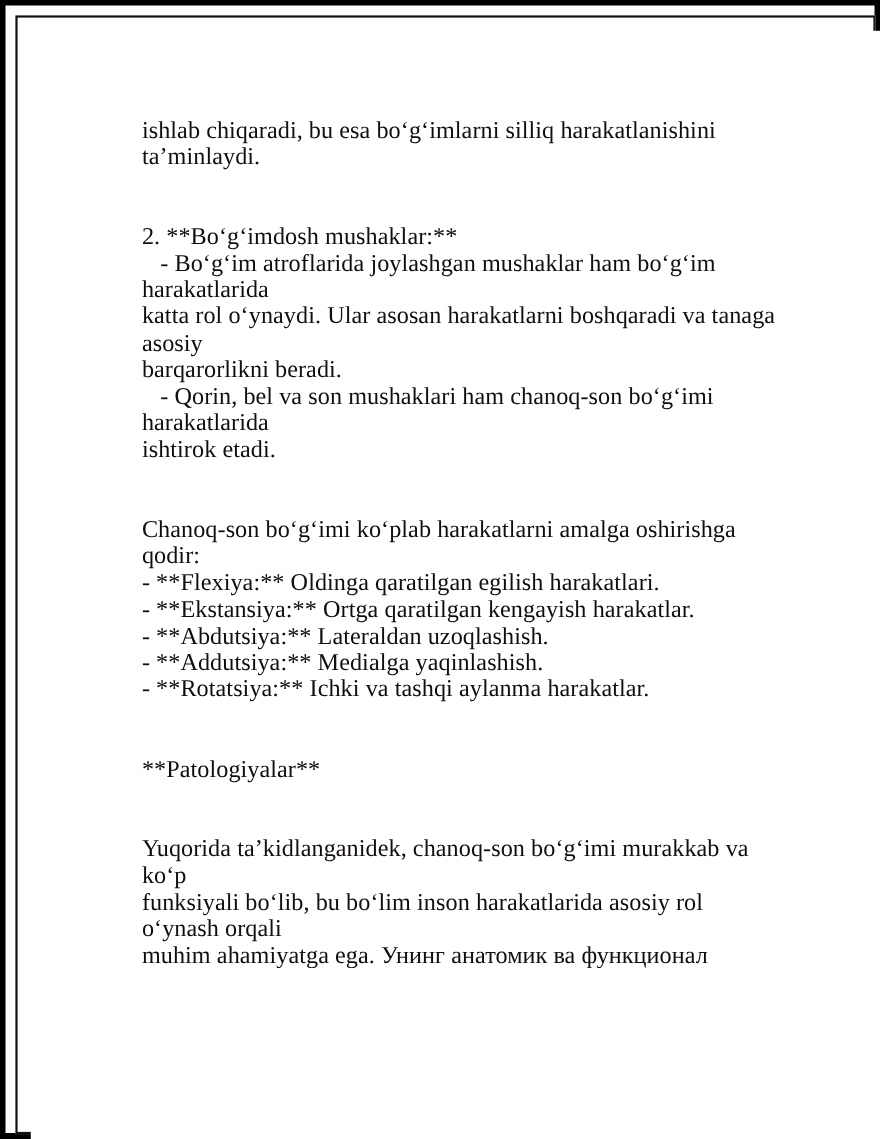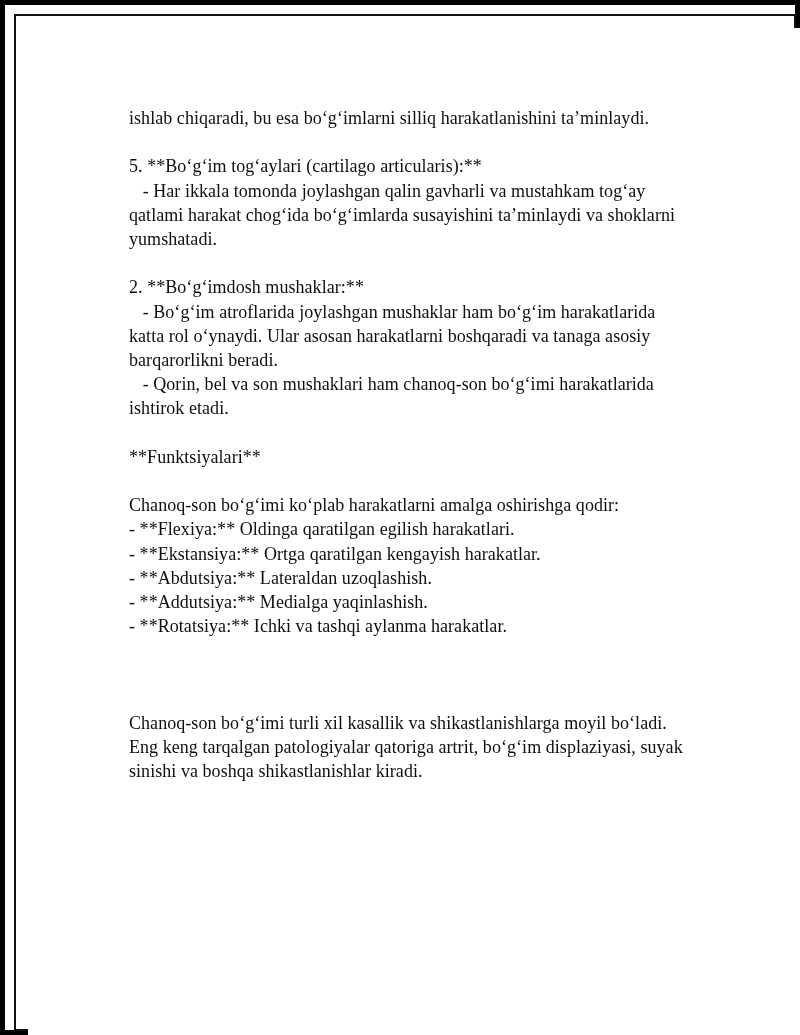--- a/index.html
+++ b/index.html
@@ -56,21 +56,21 @@
   }
 
   .doc-body {
     position: absolute;
     left: 101px;
     top: 78px;
     width: 576px;
   }
 
   .para {
-    font-size: 18px;
+    font-size: 22px;
     line-height: 24.2px;
     color: #16120f;
     margin: 0;
     white-space: pre-wrap;
     letter-spacing: 0.05px;
     text-rendering: optimizeLegibility;
   }
 
   .blank-line {
     height: 24.2px;
@@ -85,44 +85,40 @@
 </head>
 <body>
 
 <div class="scan-frame">
   <div class="frame-gap">
     <div class="page-edge">
       <div class="page-sheet">
         <div class="doc-body" id="doc-body">
             <p class="para">ishlab chiqaradi, bu esa boʻgʻimlarni silliq harakatlanishini taʼminlaydi.</p>
             <div class="blank-line"></div>
-            <p class="para">5. **Boʻgʻim togʻaylari (cartilago articularis):**
-   - Har ikkala tomonda joylashgan qalin gavharli va mustahkam togʻay
-qatlami harakat chogʻida boʻgʻimlarda susayishini taʼminlaydi va shoklarni
-yumshatadi.</p>
             <div class="blank-line"></div>
             <p class="para">2. **Boʻgʻimdosh mushaklar:**
    - Boʻgʻim atroflarida joylashgan mushaklar ham boʻgʻim harakatlarida
 katta rol oʻynaydi. Ular asosan harakatlarni boshqaradi va tanaga asosiy
 barqarorlikni beradi.
    - Qorin, bel va son mushaklari ham chanoq-son boʻgʻimi harakatlarida
 ishtirok etadi.</p>
             <div class="blank-line"></div>
-            <p class="para">**Funktsiyalari**</p>
             <div class="blank-line"></div>
             <p class="para">Chanoq-son boʻgʻimi koʻplab harakatlarni amalga oshirishga qodir:
 - **Flexiya:** Oldinga qaratilgan egilish harakatlari.
 - **Ekstansiya:** Ortga qaratilgan kengayish harakatlar.
 - **Abdutsiya:** Lateraldan uzoqlashish.
 - **Addutsiya:** Medialga yaqinlashish.
 - **Rotatsiya:** Ichki va tashqi aylanma harakatlar.</p>
             <div class="blank-line"></div>
             <div class="blank-line"></div>
+            <p class="para">**Patologiyalar**</p>
             <div class="blank-line"></div>
-            <p class="para">Chanoq-son boʻgʻimi turli xil kasallik va shikastlanishlarga moyil boʻladi.
-Eng keng tarqalgan patologiyalar qatoriga artrit, boʻgʻim displaziyasi, suyak
-sinishi va boshqa shikastlanishlar kiradi.</p>
             <div class="blank-line"></div>
+            <p class="para">Yuqorida taʼkidlanganidek, chanoq-son boʻgʻimi murakkab va koʻp
+funksiyali boʻlib, bu boʻlim inson harakatlarida asosiy rol oʻynash orqali
+muhim ahamiyatga ega. Унинг анатомик ва функционал</p>
           </div>
       </div>
     </div>
   </div>
 </div>
 
 </body></html>

